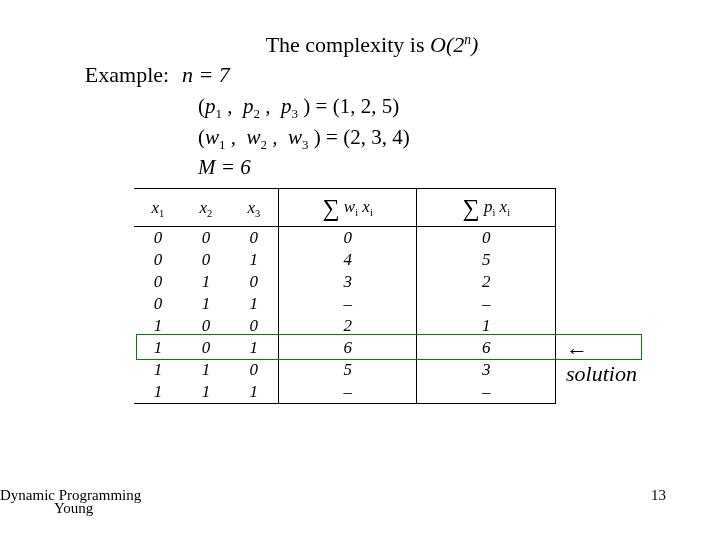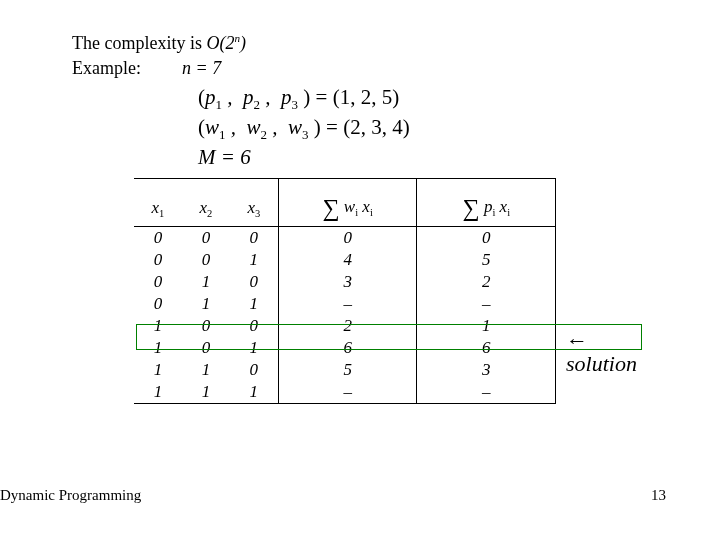--- a/index.html
+++ b/index.html
@@ -15,23 +15,24 @@
   }
   .slide {
     padding: 32px 48px 0 48px;
   }
   .heading {
     font-style: italic;
     font-size: 27px;
     margin-bottom: 6px;
   }
   .line {
-    font-size: 18px;
+    font-size: 22px;
     margin-left: 24px;
     margin-bottom: 4px;
+    text-align: center;
   }
   .O-part { font-style: italic; }
   .math-block {
     margin-left: 150px;
     font-family: "Times New Roman", serif;
     font-size: 21px;
   }
   .math-row { margin-bottom: 2px; font-style: italic; }
   .sub { font-size: 0.62em; vertical-align: sub; font-style: normal; }
   .sup { font-size: 0.62em; vertical-align: super; font-style: italic; }
@@ -51,21 +52,21 @@
     text-align: center;
     padding: 1px 9px;
     font-weight: normal;
   }
   .col-x { width: 30px; }
   .col-sum { width: 120px; }
   .col-spacer { width: 70px; border: none !important; }
   thead th {
     border-top: 1.5px solid #000;
     border-bottom: 1.5px solid #000;
-    padding-top: 16px;
+    padding-top: 6px;
     padding-bottom: 4px;
   }
   tbody tr:last-child td {
     border-bottom: 1.5px solid #000;
   }
   .vline { border-right: 1.5px solid #000; }
   .sigma { font-size: 24px; font-style: normal; display:inline-block; vertical-align: -4px;}
   .dash { font-style: normal; }
   .sol-box {
     position: absolute;
@@ -193,16 +194,17 @@
           </tr>
         </tbody>
     </table>
     <div class="sol-box" id="solbox" style="left: 2px; top: 146px; width: 504px; height: 24px;"></div>
     <div class="sol-label" id="sollabel" style="left: 432px; top: 147px;">← solution</div>
   </div>
 </div>
 
 <div class="footer">
   <div class="footer-left">
+    <div>Young</div>
   </div>
   <div class="footer-center">Dynamic Programming</div>
   <div class="footer-right">13</div>
 </div>
 
 </body></html>

